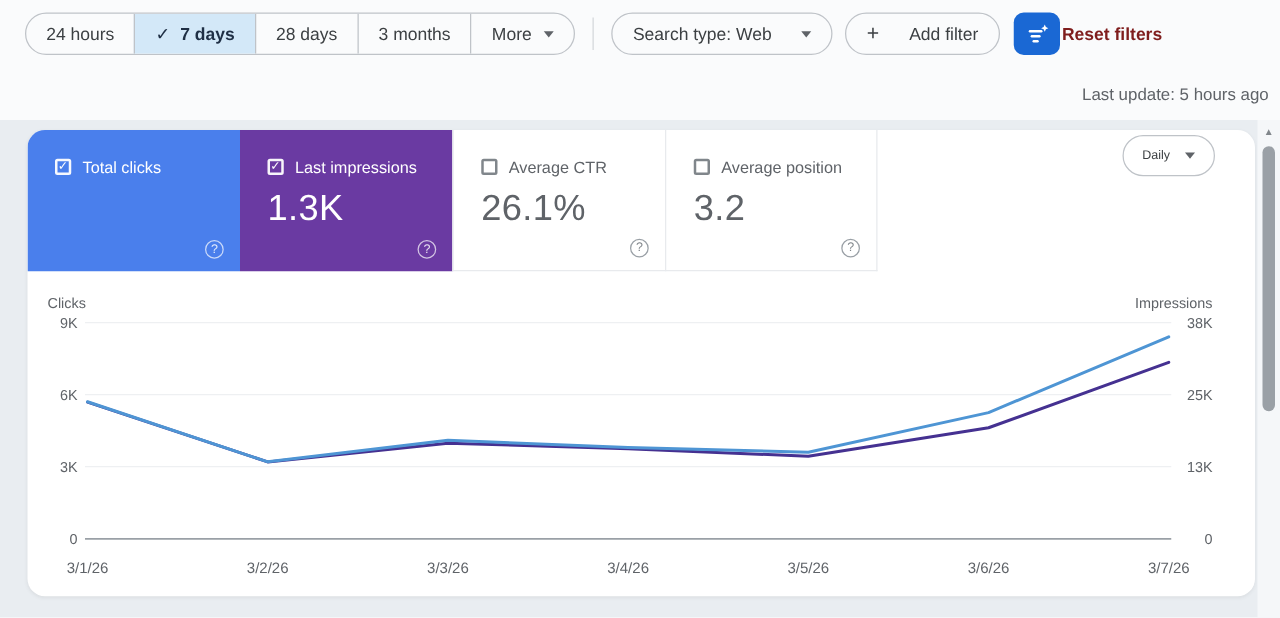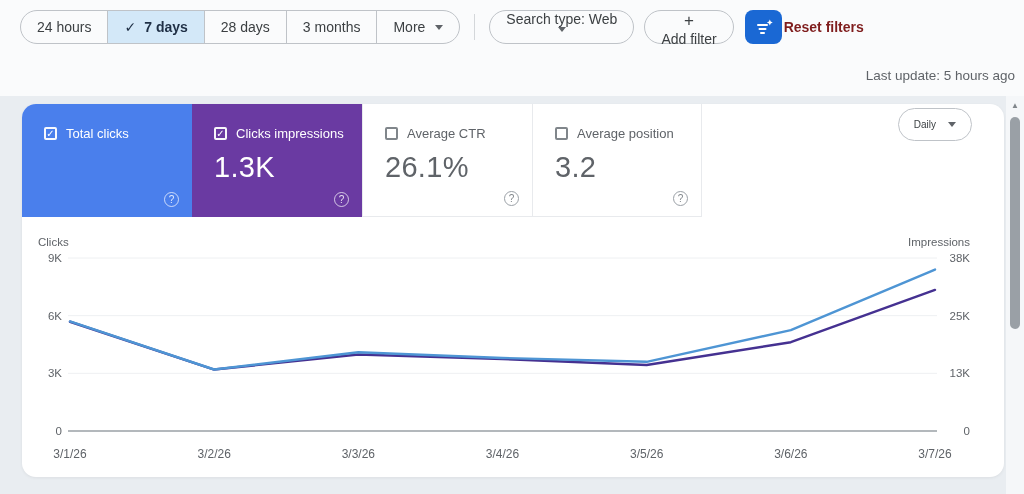--- a/index.html
+++ b/index.html
@@ -15,21 +15,21 @@
 
   
   .toolbar { position:absolute; left:20px; top:10px; height:34px; display:flex; align-items:center; }
   .seg-group { display:flex; height:34px; border:1px solid #bfc3c8; border-radius:17px; overflow:hidden; background:#fafbfc; }
   .seg { display:flex; align-items:center; padding:0 16px; font-size:14px; color:#3c4043; cursor:pointer; border-left:1px solid #bfc3c8; white-space:nowrap; }
   .seg:first-child { border-left:none; }
   .seg.selected { background:#d3e8f8; color:#1f2f45; font-weight:bold; gap:8px; }
   .seg .checkmark { font-size:14px; color:#1f2f45; }
   .seg.more { gap:10px; }
   .vdivider { width:1px; height:26px; background:#d4d7da; margin:0 14px; }
-  .pill { display:flex; align-items:center; height:34px; border:1px solid #bfc3c8; border-radius:17px; background:#fafbfc; padding:0 16px; font-size:14px; color:#3c4043; cursor:pointer; gap:0; white-space:nowrap;flex-direction:column; }
+  .pill { display:flex; align-items:center; height:34px; border:1px solid #bfc3c8; border-radius:17px; background:#fafbfc; padding:0 16px; font-size:14px; color:#3c4043; cursor:pointer; gap:24px; white-space:nowrap; }
   .pill + .pill { margin-left:10px; }
   .plus { font-size:17px; color:#3c4043; font-weight:400; }
   .caret { width:0; height:0; border-left:4.5px solid transparent; border-right:4.5px solid transparent; border-top:5px solid #5f6368; display:inline-block; }
   .tune-btn { width:37px; height:34px; margin-left:11px; border:none; border-radius:8px; background:#1a68d4; display:flex; align-items:center; justify-content:center; cursor:pointer; }
   .reset-link { margin-left:2px; font-size:14px; color:#7f1d1d; font-weight:bold; cursor:pointer; white-space:nowrap; }
   .last-update { position:absolute; top:68px; right:9px; font-size:13.5px; color:#5f6368; }
 
   
   .panel { position:absolute; left:22px; top:104px; width:982px; height:373px; background:#ffffff; border-radius:14px; overflow:hidden; box-shadow:0 1px 3px rgba(60,64,67,.08); }
   .cards { display:flex; height:113px; }
@@ -115,21 +115,21 @@
       <div class="card-head">
         <span class="cb cb--checked">✓</span>
         <span>Total clicks</span>
       </div>
       <span class="help help--light">?</span>
     </div>
 
     <div class="card card--purple" style="background: rgb(106, 58, 162);">
       <div class="card-head">
         <span class="cb cb--checked">✓</span>
-        <span>Clicks impressions</span>
+        <span>Last impressions</span>
       </div>
       <div class="card-value">1.3K</div>
       <span class="help help--light">?</span>
     </div>
 
     <div class="card card--white">
       <div class="card-head">
         <span class="cb cb--unchecked"></span>
         <span>Average CTR</span>
       </div>

